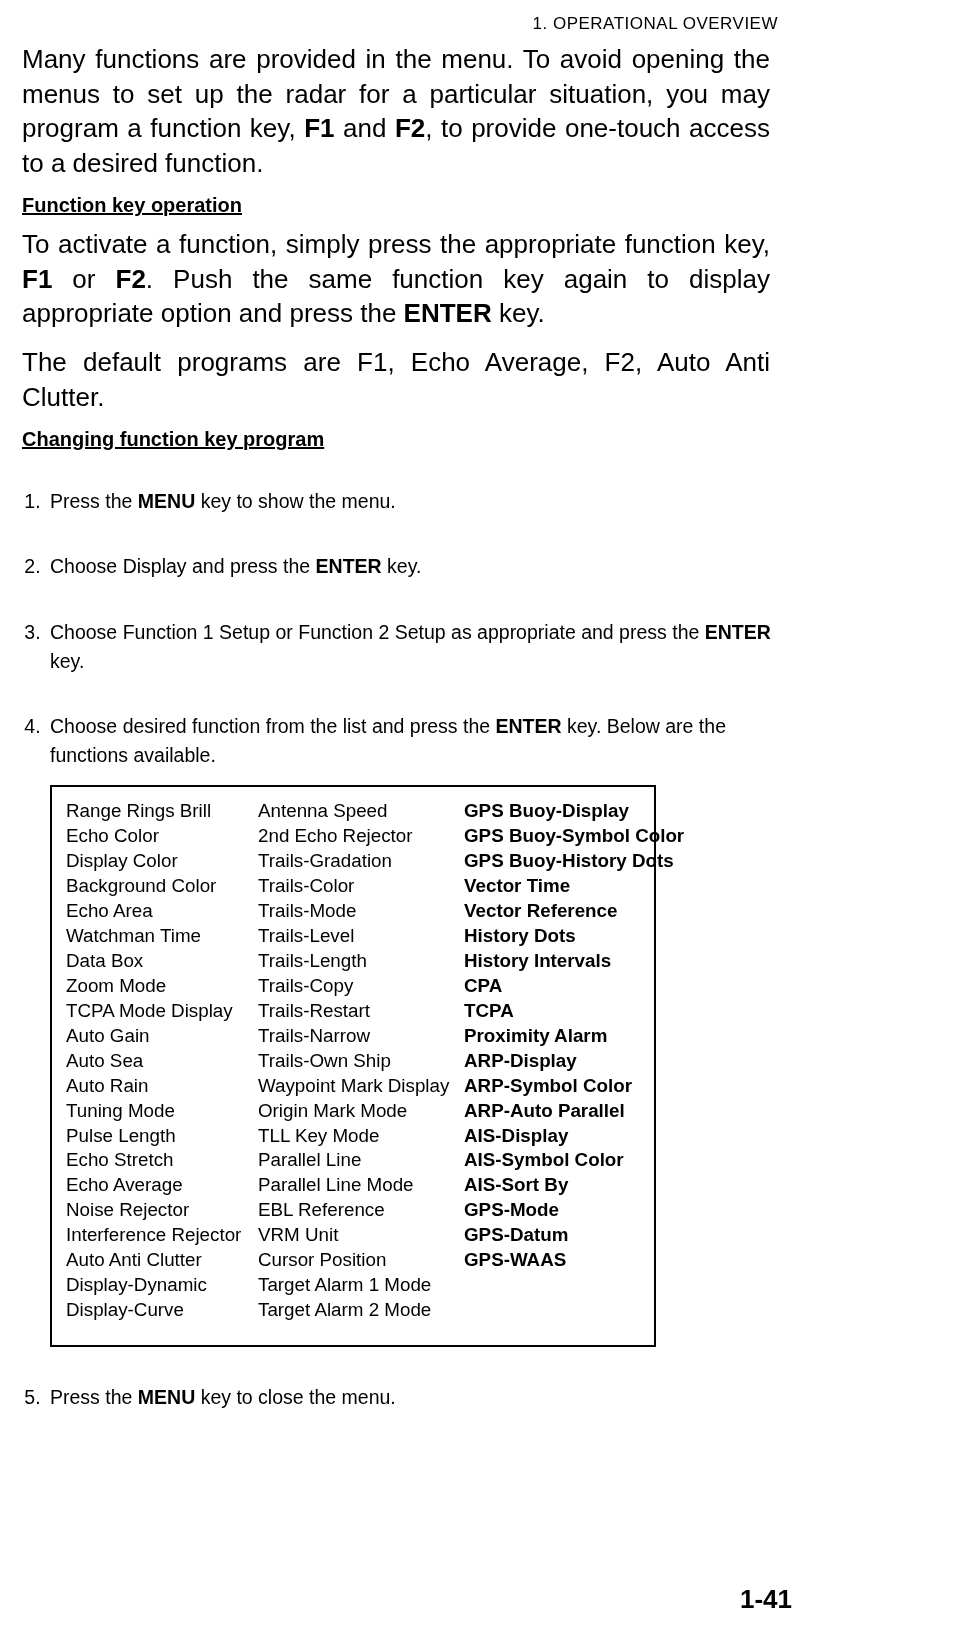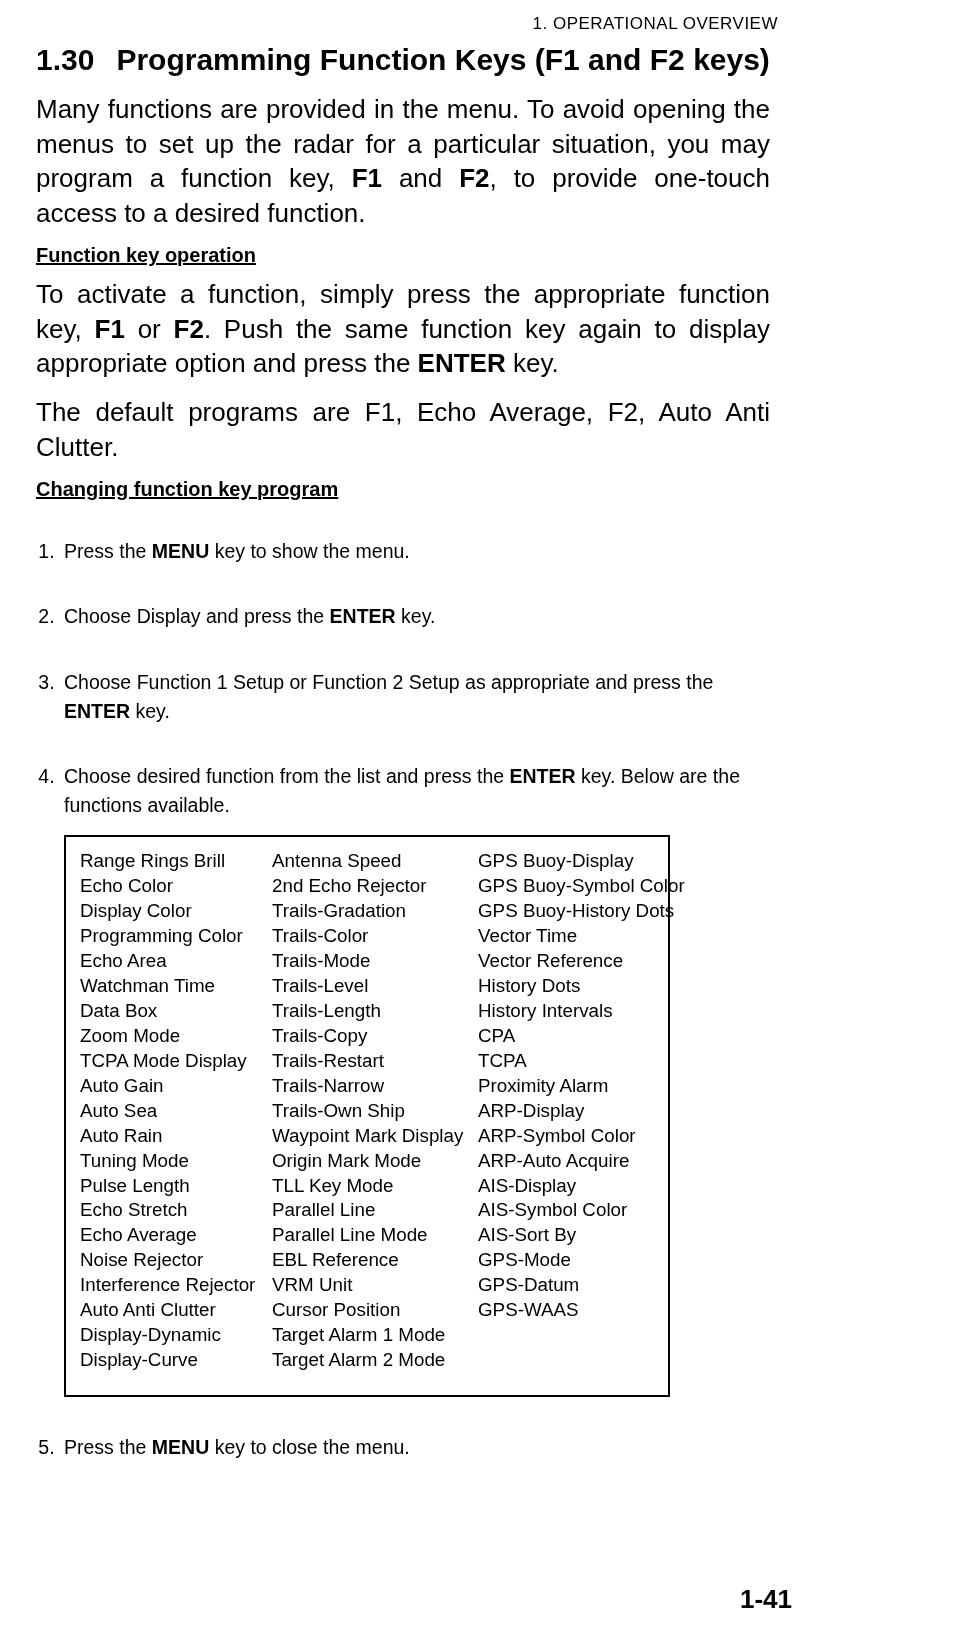--- a/index.html
+++ b/index.html
@@ -6,21 +6,21 @@
   html, body {
     margin: 0;
     padding: 0;
     background: #fff;
     font-family: Arial, Helvetica, sans-serif;
     color: #000;
   }
   .page {
     width: 812px;
     min-height: 1639px;
-    padding: 14px 34px 20px 36px;
+    padding: 14px 34px 20px 22px;
     box-sizing: border-box;
     position: relative;
   }
   .running-head {
     text-align: right;
     font-size: 17px;
     letter-spacing: 0.5px;
     margin-bottom: 8px;
   }
   h1.section-title {
@@ -56,21 +56,21 @@
     padding: 12px 14px 22px 14px;
     box-sizing: border-box;
   }
   .func-cols {
     display: flex;
     font-size: 18.8px;
     line-height: 1.33;
   }
   .col1 { width: 192px; flex: 0 0 192px; }
   .col2 { width: 206px; flex: 0 0 206px; }
-  .col3 { flex: 1; }
+  .col3 { flex: 1; font-weight: bold; }
   .func-cols div > div { white-space: nowrap; }
   .caption {
     font-size: 19px;
     font-style: italic;
     text-align: center;
     width: 660px;
     margin: 10px 0 6px 0;
   }
   .page-number {
     position: absolute;
@@ -81,23 +81,20 @@
   }
   b { font-weight: bold; }
 </style>
 </head>
 <body>
 
 <div class="page">
 
   <div class="running-head">1. OPERATIONAL OVERVIEW</div>
 
-  <h1 class="section-title">
-    <span class="section-number">1.30</span><span>Programming Function Keys (F1 and F2 keys)</span>
-  </h1>
 
   <p class="body">
     <span>Many functions are provided in the menu. To avoid opening the menus to set up the radar for a particular situation, you may program a function key, </span><b>F1</b><span> and </span><b>F2</b><span>, to provide one-touch access to a desired function.</span>
   </p>
 
   <div class="subhead">Function key operation</div>
 
   <p class="body">
     <span>To activate a function, simply press the appropriate function key, </span><b>F1</b><span> or </span><b>F2</b><span>. Push the same function key again to display appropriate option and press the </span><b>ENTER</b><span> key.</span>
   </p>
@@ -121,21 +118,21 @@
       <span>Choose desired function from the list and press the </span><b>ENTER</b><span> key. Below are the functions available.</span>
     </li>
   </ol>
 
   <div class="func-box">
     <div class="func-cols">
       <div class="col1">
           <div>Range Rings Brill</div>
           <div>Echo Color</div>
           <div>Display Color</div>
-          <div>Programming Color</div>
+          <div>Background Color</div>
           <div>Echo Area</div>
           <div>Watchman Time</div>
           <div>Data Box</div>
           <div>Zoom Mode</div>
           <div>TCPA Mode Display</div>
           <div>Auto Gain</div>
           <div>Auto Sea</div>
           <div>Auto Rain</div>
           <div>Tuning Mode</div>
           <div>Pulse Length</div>
@@ -176,21 +173,21 @@
           <div>GPS Buoy-History Dots</div>
           <div>Vector Time</div>
           <div>Vector Reference</div>
           <div>History Dots</div>
           <div>History Intervals</div>
           <div>CPA</div>
           <div>TCPA</div>
           <div>Proximity Alarm</div>
           <div>ARP-Display</div>
           <div>ARP-Symbol Color</div>
-          <div>ARP-Auto Acquire</div>
+          <div>ARP-Auto Parallel</div>
           <div>AIS-Display</div>
           <div>AIS-Symbol Color</div>
           <div>AIS-Sort By</div>
           <div>GPS-Mode</div>
           <div>GPS-Datum</div>
           <div>GPS-WAAS</div>
         </div>
     </div>
   </div>
 

